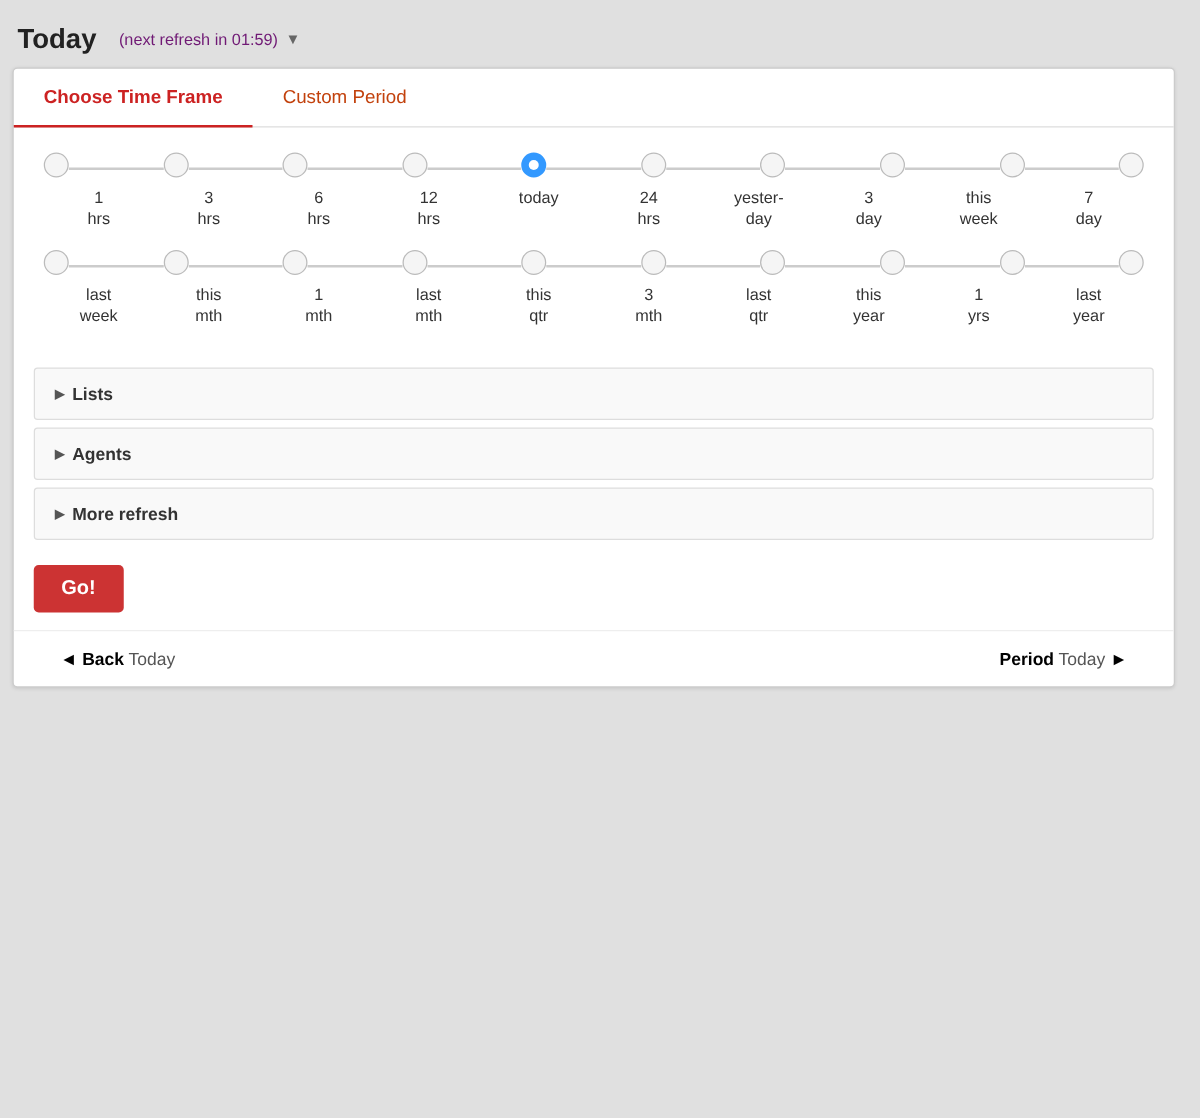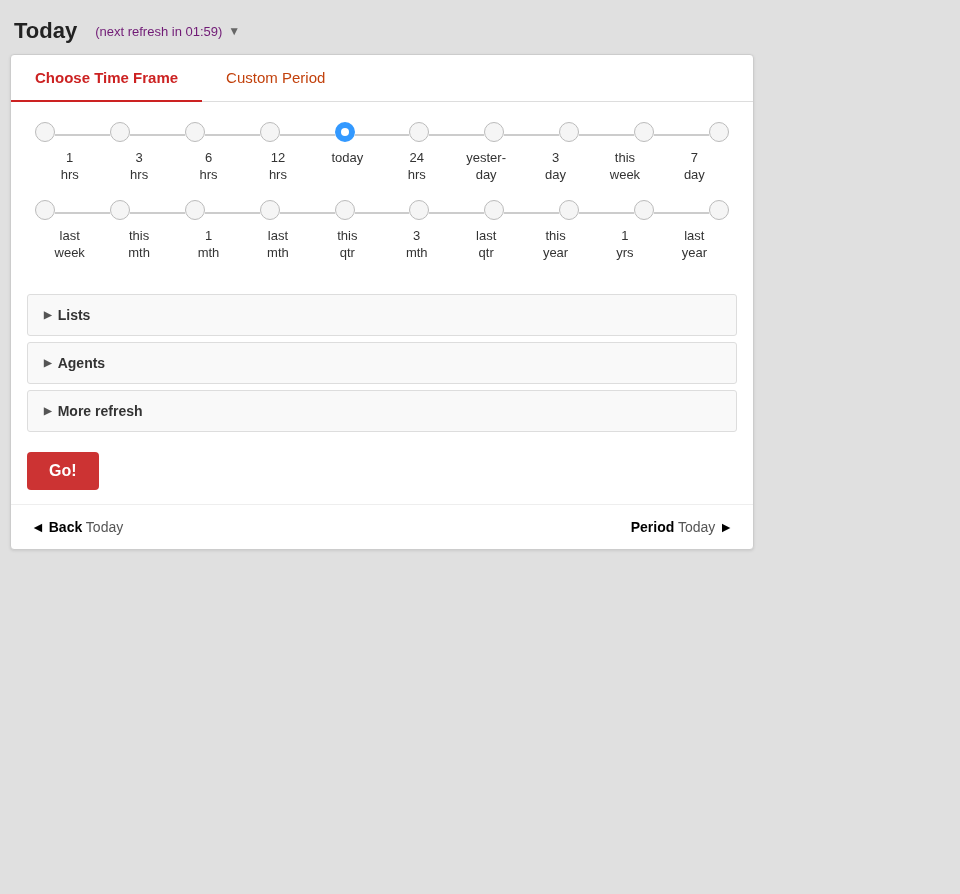--- a/index.html
+++ b/index.html
@@ -36,21 +36,21 @@
     .dropdown-arrow {
       color: #666;
       font-size: 12px;
       cursor: pointer;
     }
 
     .panel {
       background: #fff;
       border: 1px solid #ccc;
       border-radius: 4px;
-      width: 744px;
+      width: 930px;
       padding: 0;
       box-shadow: 0 1px 3px rgba(0,0,0,0.1);
     }
 
     
     .tabs {
       display: flex;
       border-bottom: 1px solid #ddd;
     }
 
@@ -170,21 +170,21 @@
       font-size: 16px;
       font-weight: bold;
       cursor: pointer;
     }
 
     
     .footer-bar {
       display: flex;
       justify-content: space-between;
       align-items: center;
-      padding: 14px 20px;
+      padding: 14px 37px;
       border-top: 1px solid #eee;
       font-size: 14px;
     }
 
     .footer-today {
       color: #555;
     }
 
     .outer-wrapper {
       position: relative;

